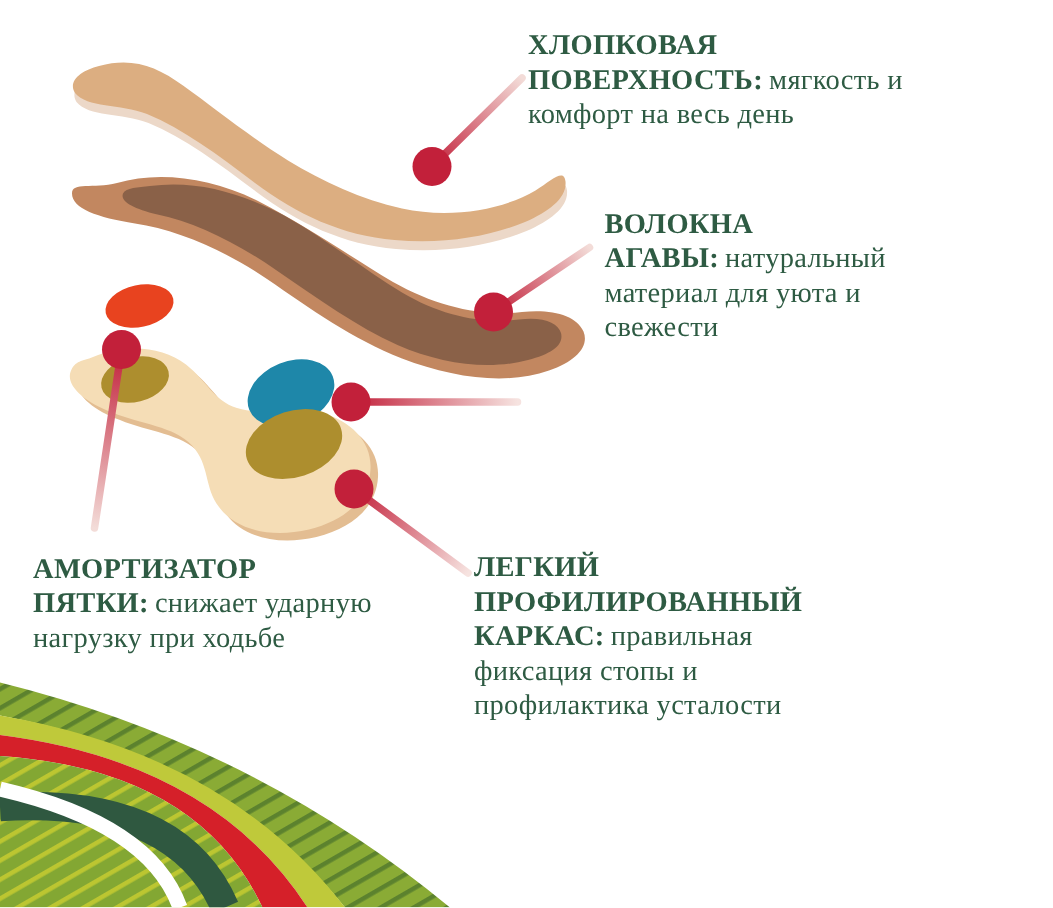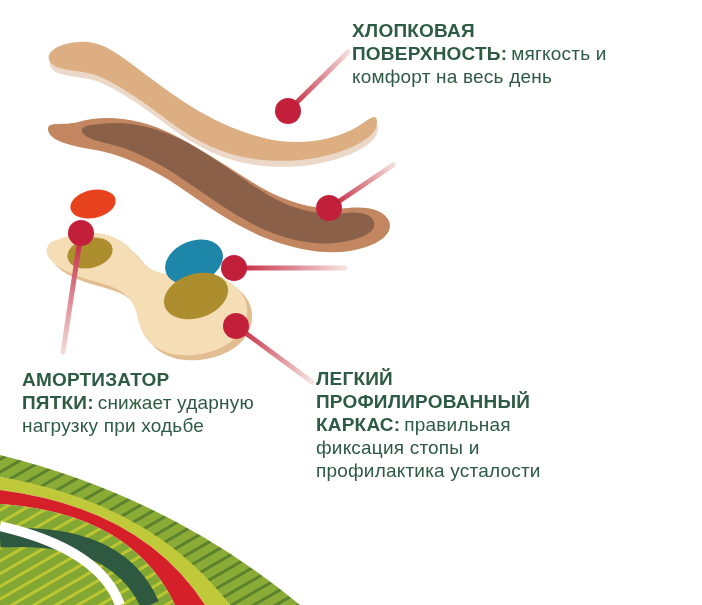--- a/index.html
+++ b/index.html
@@ -1,18 +1,18 @@
 <!DOCTYPE html>
 <html><head>
 <meta charset="utf-8">
 <style>
   html,body{margin:0;padding:0;background:#fff;}
   .canvas{
     position:relative;width:702px;height:605px;background:#ffffff;
-    overflow:hidden;font-family:Liberation Sans, sans-serif;
+    overflow:hidden;font-family:Liberation Serif, serif;
   }
   .art{position:absolute;left:0;top:0;}
   .callout{
     position:absolute;color:#2E5B43;font-size:19px;line-height:23px;
     letter-spacing:.2px;
   }
   .callout strong{font-weight:700;margin-right:4px;}
 </style>
 </head>
 <body>
@@ -94,20 +94,23 @@
       <circle cx="234" cy="268" r="13"></circle>
       <circle cx="81" cy="233" r="13"></circle>
       <circle cx="236" cy="326" r="13"></circle>
     </g>
   </svg>
 
   <div class="callout" style="left:352px;top:19px;width:260px;">
     <strong>ХЛОПКОВАЯ ПОВЕРХНОСТЬ:</strong><span>мягкость и комфорт на весь день</span>
   </div>
 
+  <div class="callout" style="left:403px;top:138px;width:245px;">
+    <strong>ВОЛОКНА АГАВЫ:</strong><span>натуральный материал для уюта и свежести</span>
+  </div>
 
 
   <div class="callout" style="left:316px;top:367px;width:240px;">
     <strong>ЛЕГКИЙ ПРОФИЛИРОВАННЫЙ КАРКАС:</strong><span>правильная фиксация стопы и профилактика усталости</span>
   </div>
 
   <div class="callout" style="left:22px;top:368px;width:245px;">
     <strong>АМОРТИЗАТОР ПЯТКИ:</strong><span>снижает ударную нагрузку при ходьбе</span>
   </div>
 

